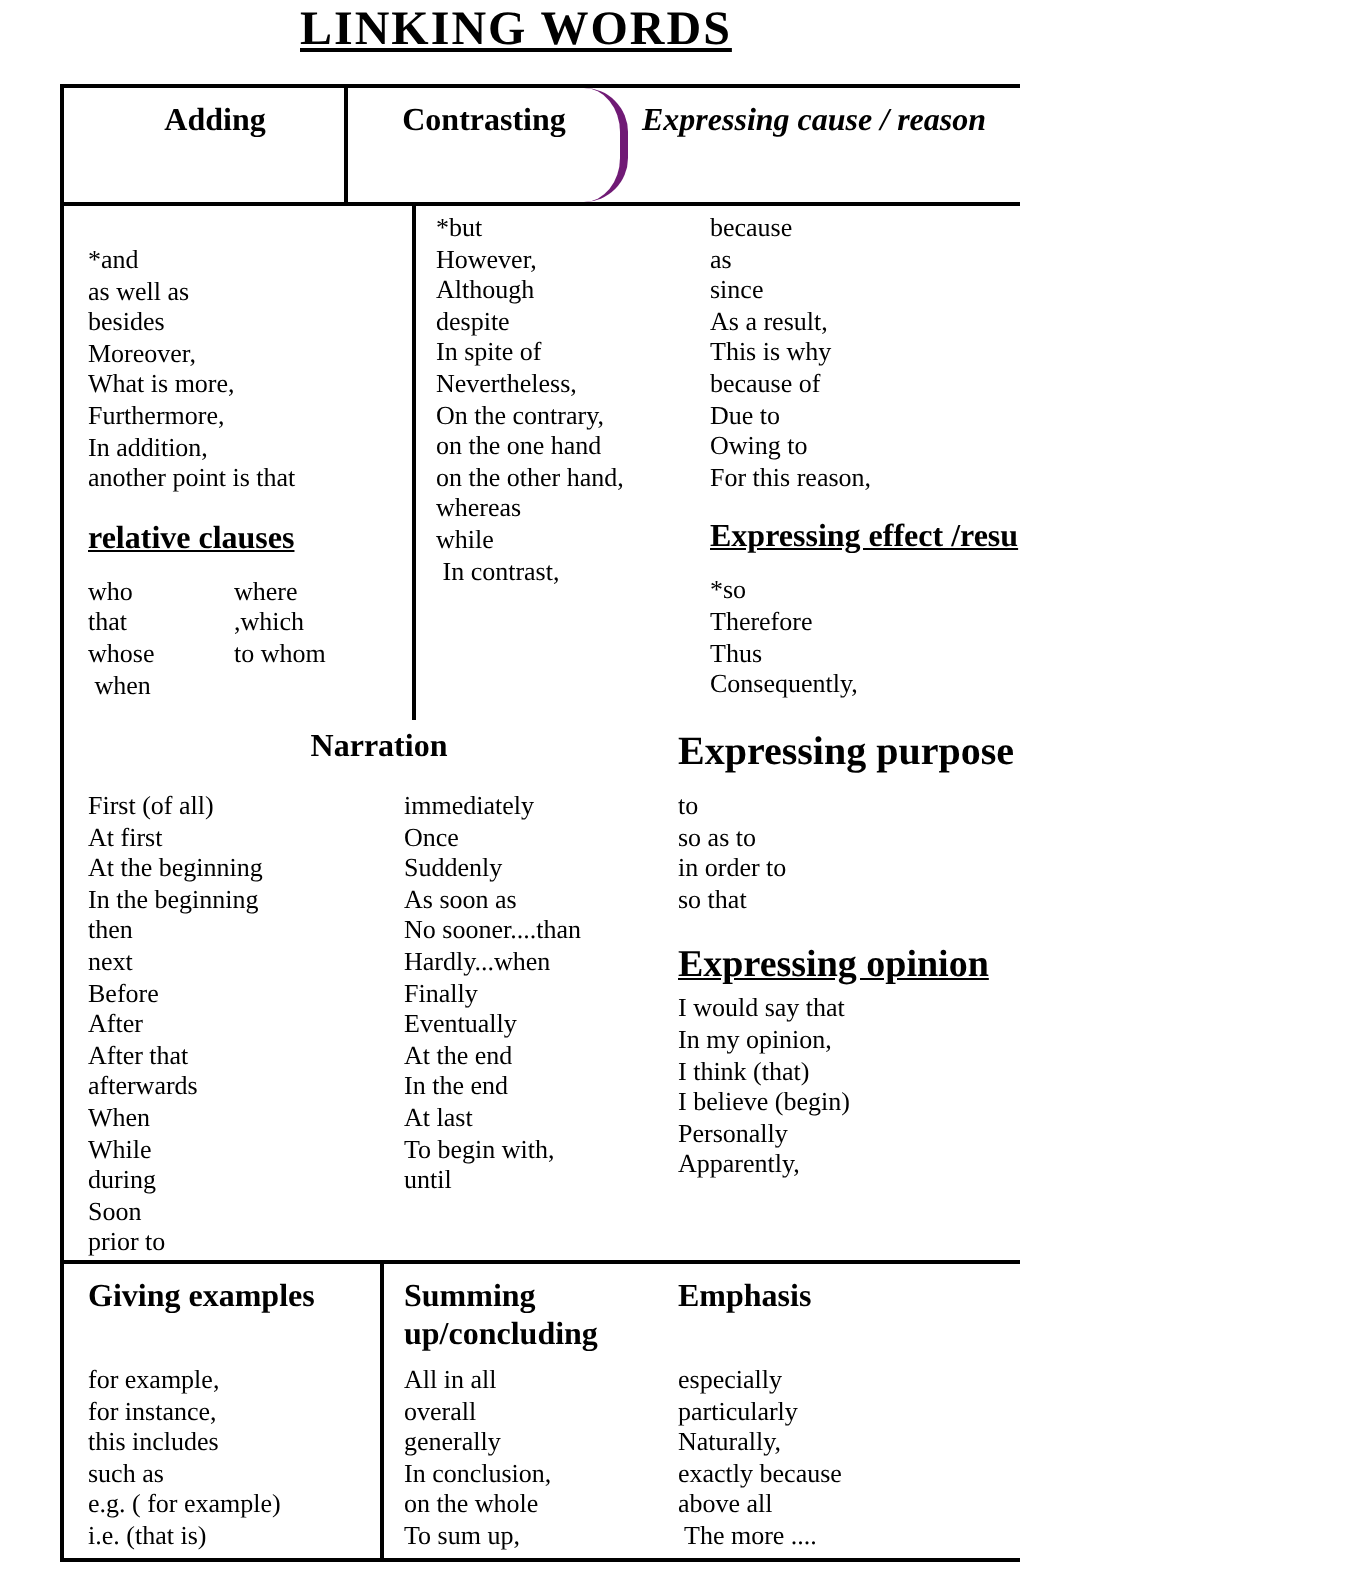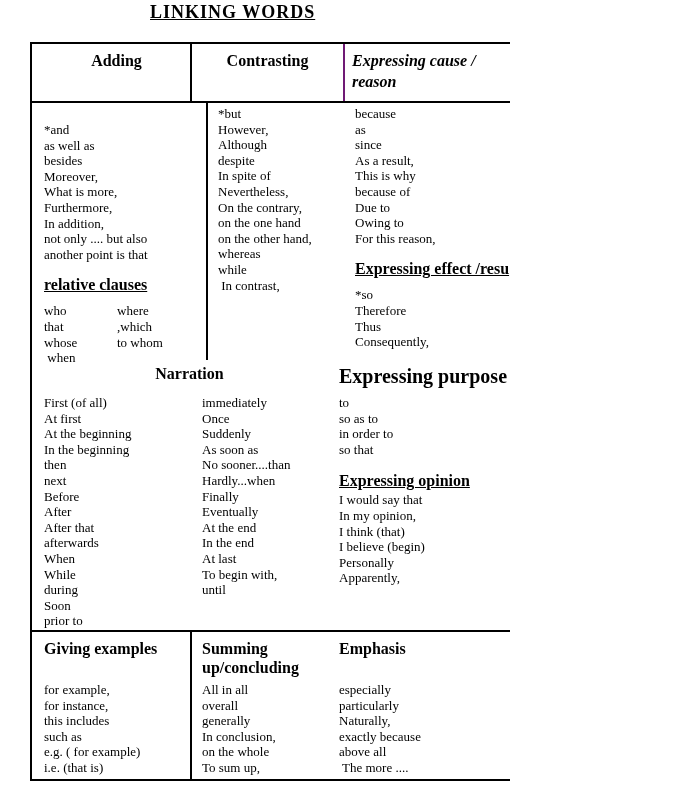--- a/index.html
+++ b/index.html
@@ -2,53 +2,53 @@
 <html><head>
 <meta charset="utf-8">
 <style>
   html,body { margin:0; padding:0; background:#ffffff; }
   .page {
     position:relative; width:673px; height:785px; background:#ffffff;
     color:#000000; font-family:"Liberation Serif", serif; overflow:hidden;
   }
   .title {
     position:absolute; left:150px; top:2px;
-    font-size:18px; font-weight:bold; letter-spacing:1px;
+    font-size:24px; font-weight:bold; letter-spacing:1px;
     text-decoration:underline;
   }
   .lw-table {
     position:absolute; left:30px; top:42px; width:480px; height:739px;
     border-left:2px solid #000; border-top:2px solid #000; border-bottom:2px solid #000;
     box-sizing:border-box; overflow:hidden;
   }
   
   .header-row { display:flex; height:59px; border-bottom:2px solid #000; box-sizing:border-box; }
   .hc { font-weight:bold; font-size:16px; line-height:21px; padding-top:6px; box-sizing:border-box; }
-  .hc1 { width:160px; border-right:2px solid #000; text-align:center;padding-left:11px; }
-  .hc2 { width:153px; border-right:2px solid #701a75; text-align:center; }
+  .hc1 { width:142px; border-right:2px solid #000; text-align:center;padding-left:11px; }
+  .hc2 { width:140px; border-right:4px solid #701a75; text-align:center;border-radius:22px; }
   .hc3 { flex:1; padding-left:7px; padding-right:16px;font-style:italic; }
   
   .s1 { display:flex; height:257px; box-sizing:border-box; }
   .s1c1 { width:176px; border-right:2px solid #000; box-sizing:border-box; padding:19px 0 0 12px; }
   .s1c2 { width:140px; box-sizing:border-box; padding:3px 0 0 10px; }
   .s1c3 { flex:1; padding:3px 0 0 7px; overflow:hidden; }
   .line { font-size:13px; line-height:15.6px; white-space:pre; }
   .subheading {
     font-weight:bold; font-size:16px; line-height:20px;
     text-decoration:underline; margin-top:13px; margin-bottom:8px; white-space:nowrap;
   }
   .pairs { display:flex; }
   .pcol-left { width:73px; }
   
   .s2 { position:relative; height:272px; border-bottom:2px solid #000; box-sizing:border-box; }
   .h-narration { position:absolute; left:0; top:5px; width:315px; text-align:center; font-weight:bold; font-size:16px; }
   .h-purpose { position:absolute; left:307px; top:5px; font-weight:bold; font-size:20px; white-space:nowrap; }
   .s2col { position:absolute; top:35px; }
   .opinion-heading {
-    font-weight:bold; font-size:16px; text-decoration:underline;
+    font-weight:bold; font-size:19px; text-decoration:underline;
     margin-top:15px; margin-bottom:2px; white-space:nowrap;
   }
   
   .s3 { position:relative; height:147px; }
   .s3divider { position:absolute; left:158px; top:0; width:2px; height:100%; background:#000; }
   .s3h { position:absolute; top:7px; font-weight:bold; font-size:16px; line-height:19px; }
   .s3col { position:absolute; top:50px; }
   .c1 { left:12px; } .c2 { left:170px; } .c3 { left:307px; }
   .h2w { width:128px; }
 </style>
@@ -69,21 +69,20 @@
     <div class="s1">
       <div class="s1c1">
         <div>
             <div class="line">*and</div>
             <div class="line">as well as</div>
             <div class="line">besides</div>
             <div class="line">Moreover,</div>
             <div class="line">What is more,</div>
             <div class="line">Furthermore,</div>
             <div class="line">In addition,</div>
-            <div class="line">not only .... but also</div>
             <div class="line">another point is that</div>
           </div>
         <div class="subheading">relative clauses</div>
         <div class="pairs">
           <div class="pcol-left">
               <div class="line">who</div>
               <div class="line">that</div>
               <div class="line">whose</div>
               <div class="line"> when</div>
             </div>

